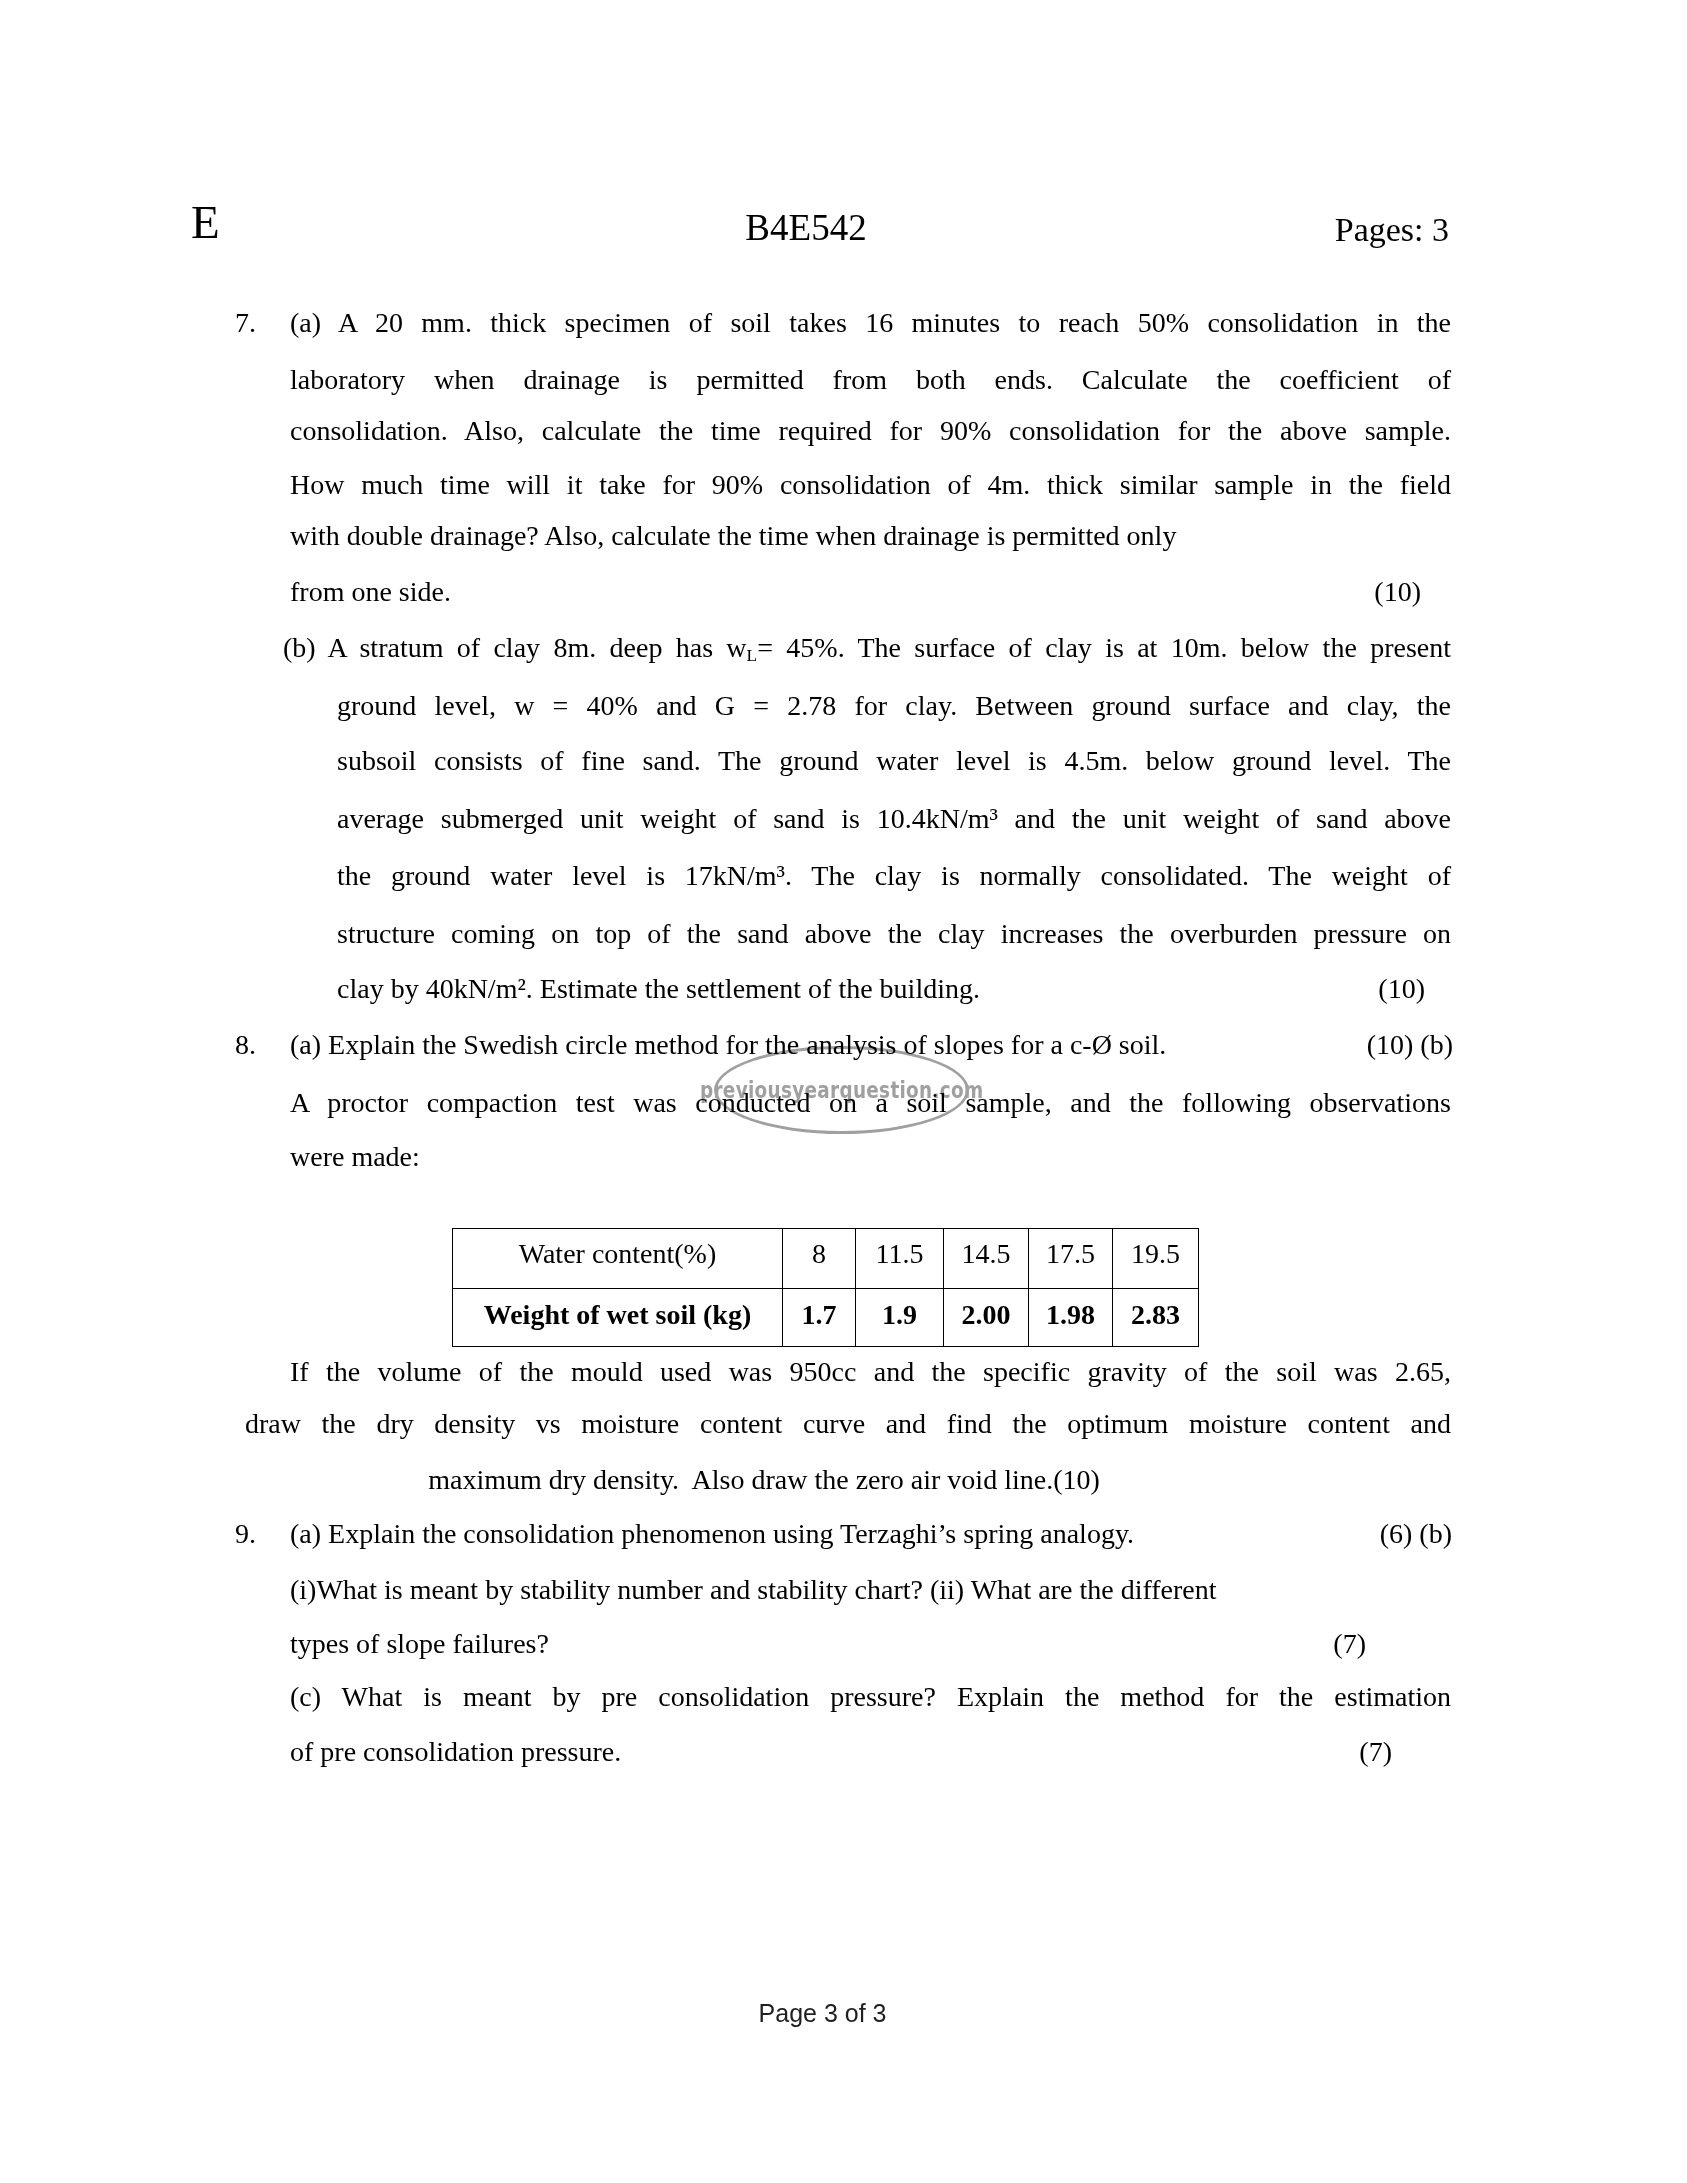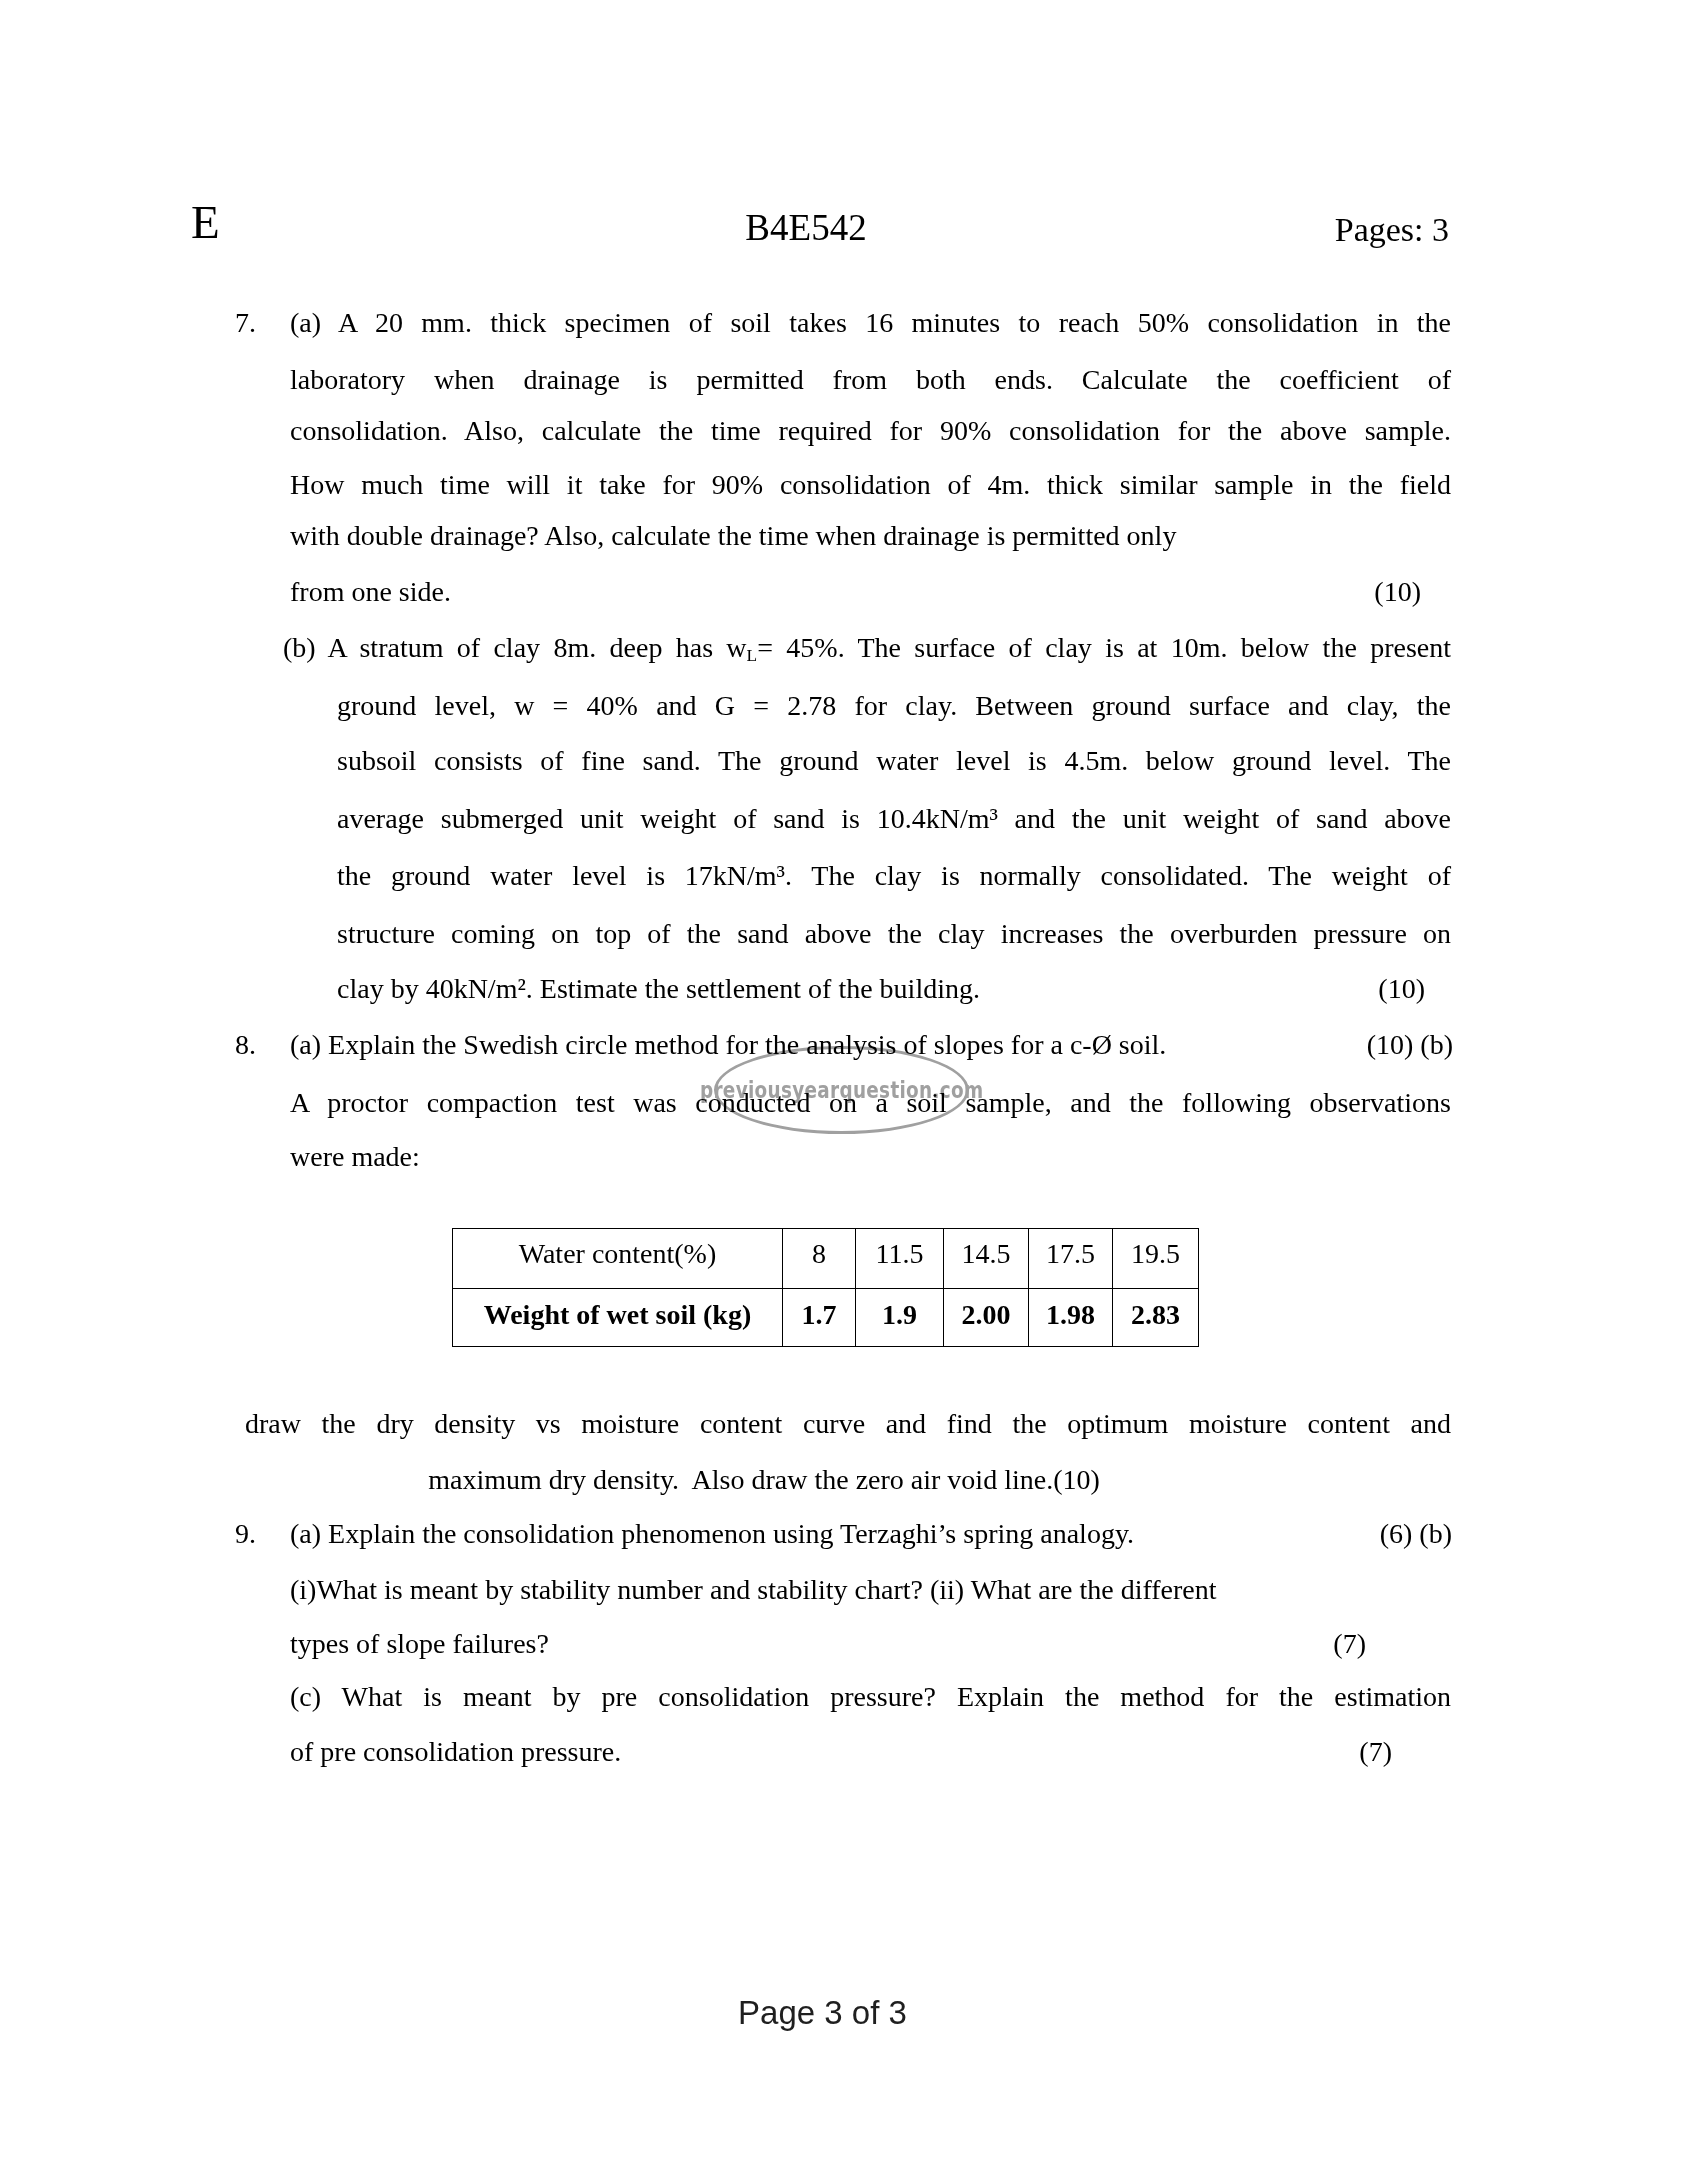--- a/index.html
+++ b/index.html
@@ -93,21 +93,21 @@
     color: #a0a0a0;
     white-space: nowrap;
     transform: scaleX(0.78);
     letter-spacing: 0.4px;
   }
 
   
   #footer {
     position: absolute; left: 738px; top: 1998px; width: 169px;
     font-family: "Liberation Sans", "DejaVu Sans", sans-serif;
-    font-size: 33px; line-height: 30px;
+    font-size: 25px; line-height: 30px;
     text-align: center; color: #1f1f1f;
   }
 </style>
 </head>
 <body>
 
 <div id="page">
 
   <div id="hdr-e">E</div>
   <div id="hdr-code">B4E542</div>
@@ -159,20 +159,21 @@
       <td class="col-label">Weight of wet soil (kg)</td>
       <td class="col-v1">1.7</td>
       <td class="col-v2">1.9</td>
       <td class="col-v3">2.00</td>
       <td class="col-v4">1.98</td>
       <td class="col-v5">2.83</td>
     </tr>
   </tbody>
     </table>
 
+  <div class="line just" style="left:290px; top:1343px; width:1161px;">If the volume of the mould used was 950cc and the specific gravity of the soil was 2.65,</div>
   <div class="line just" style="left:245px; top:1395px; width:1206px;">draw the dry density vs moisture content curve and find the optimum moisture content and</div>
   <div class="line markrow" style="left:245px; top:1451px; width:1038px;justify-content:center;">
     <span class="mtext">maximum dry density.  Also draw the zero air void line.</span>
     <span class="mark">(10)</span>
   </div>
 
   <div class="qnum" style="left:235px; top:1505px;">9.</div>
   <div class="line markrow" style="left:290px; top:1505px; width:1162px;">
     <span class="mtext">(a) Explain the consolidation phenomenon using Terzaghi’s spring analogy.</span>
     <span class="mark">(6) (b)</span>

